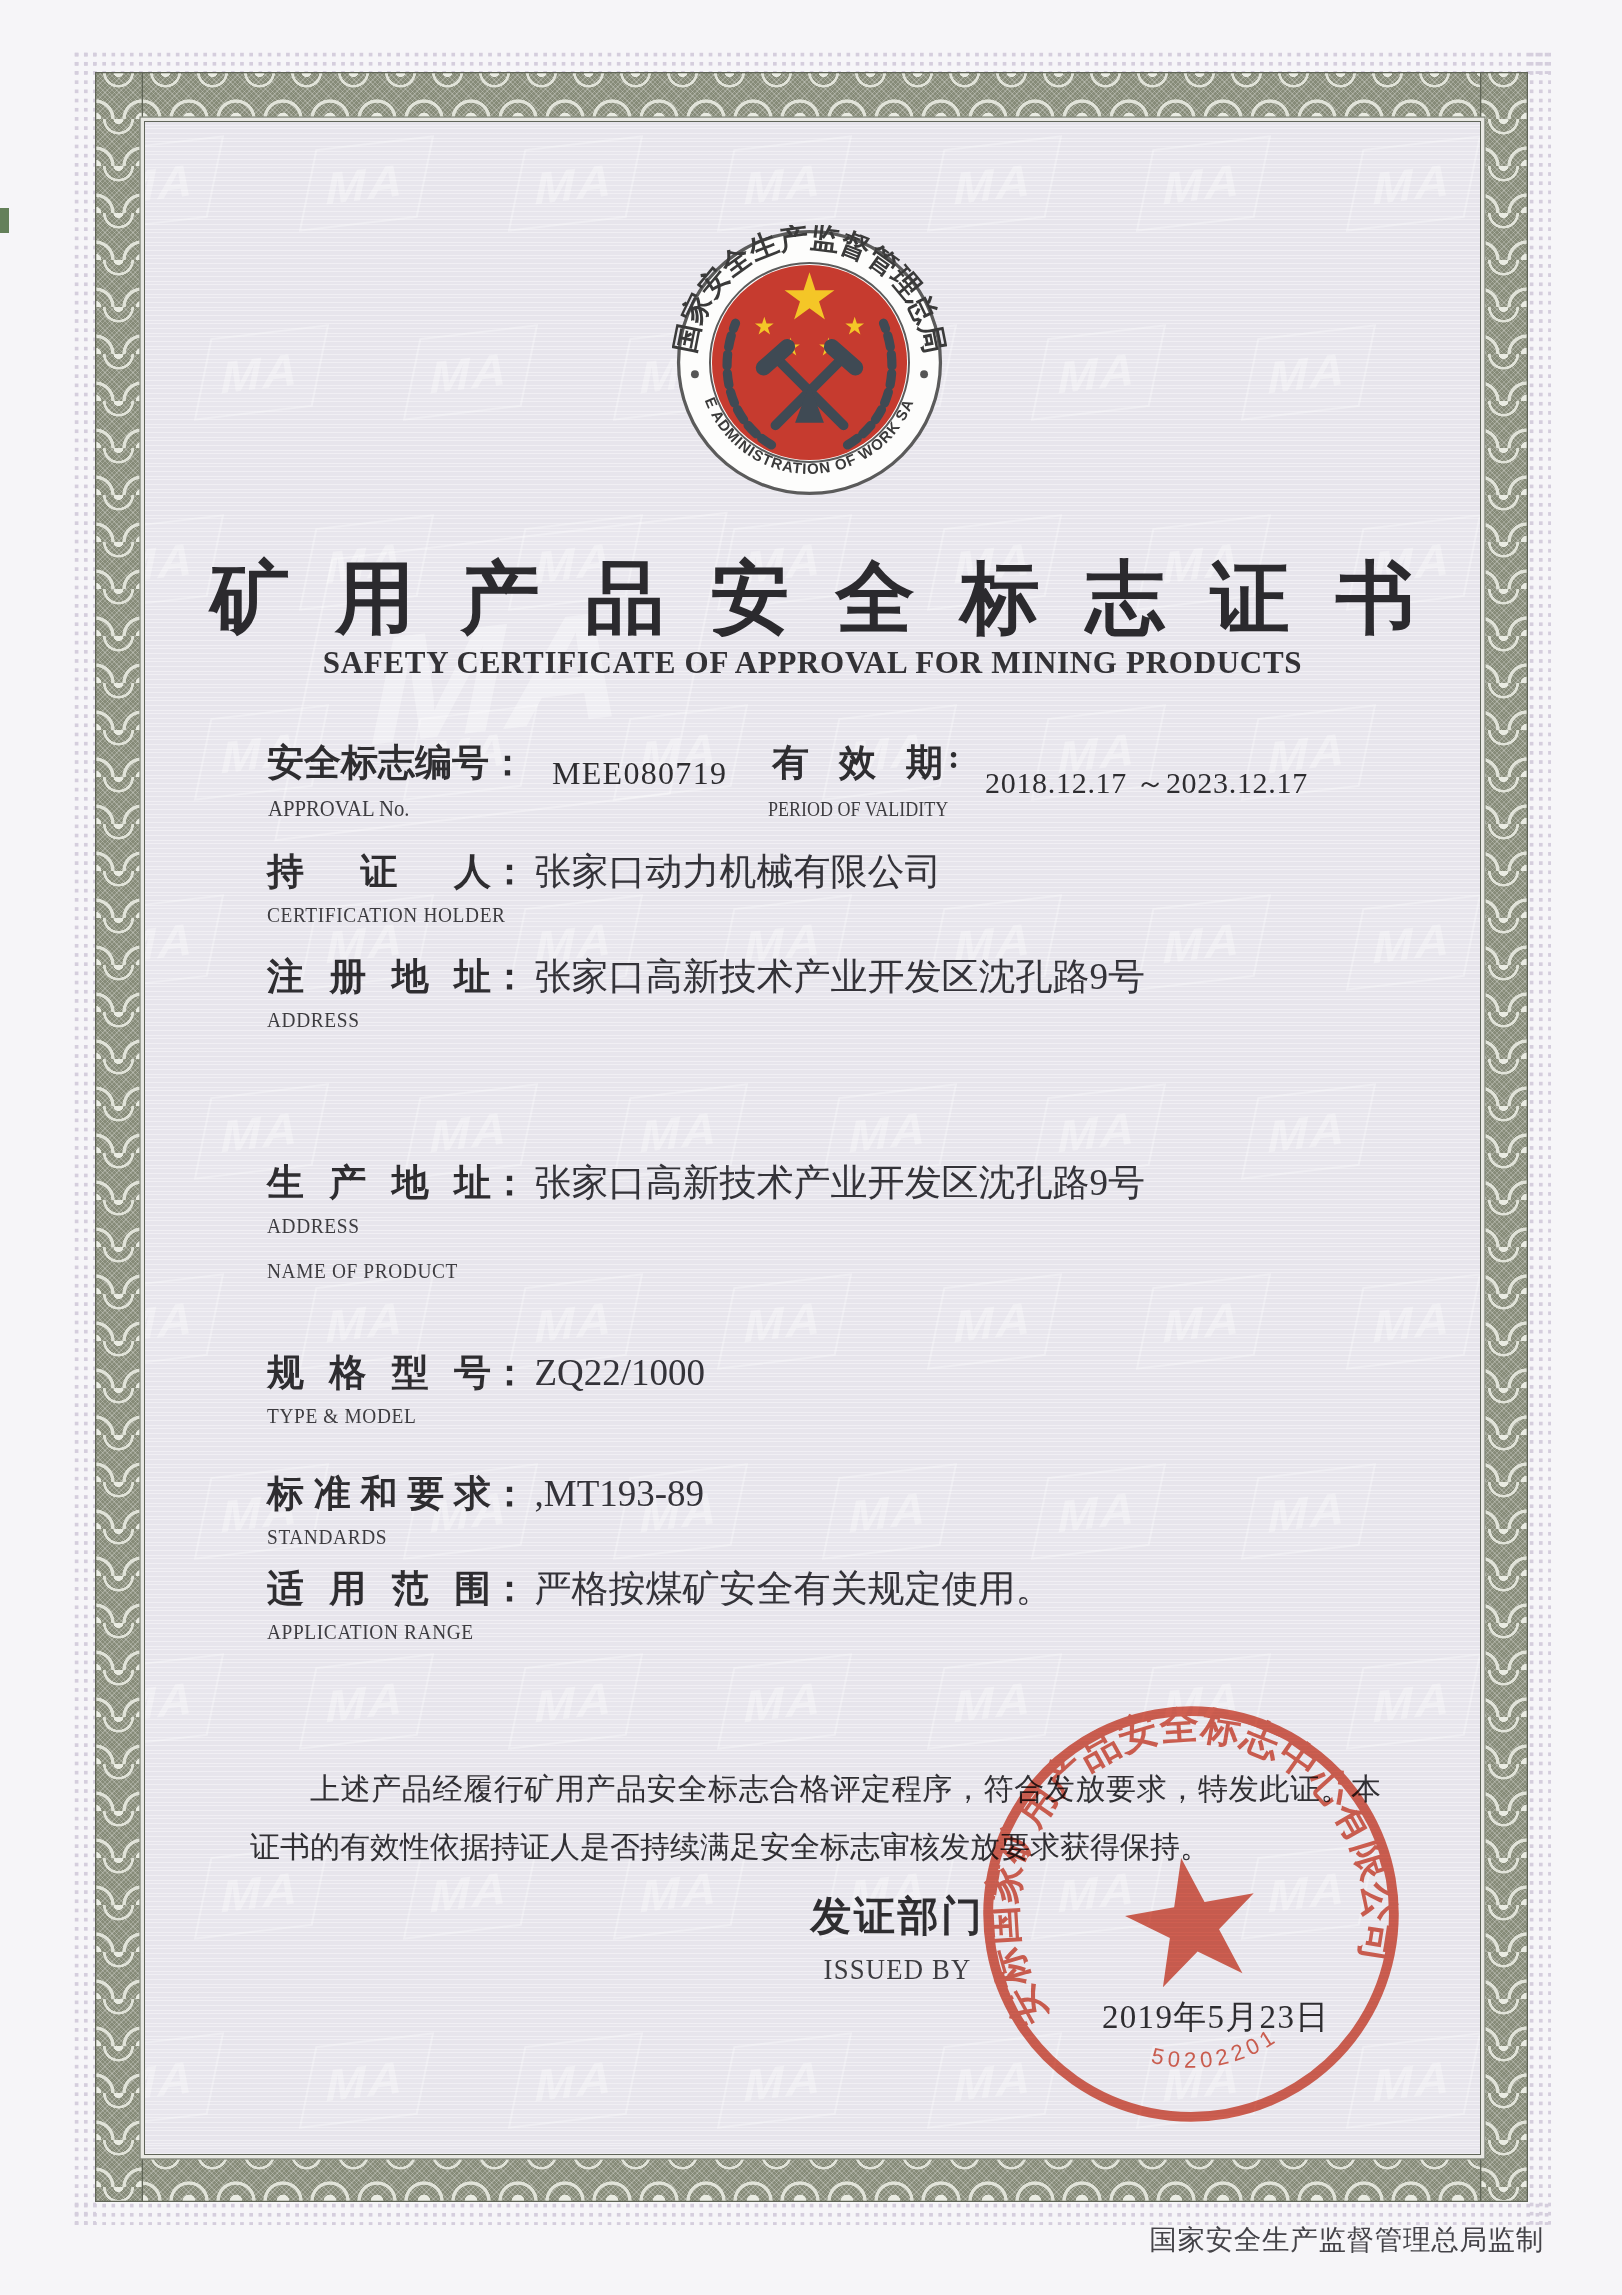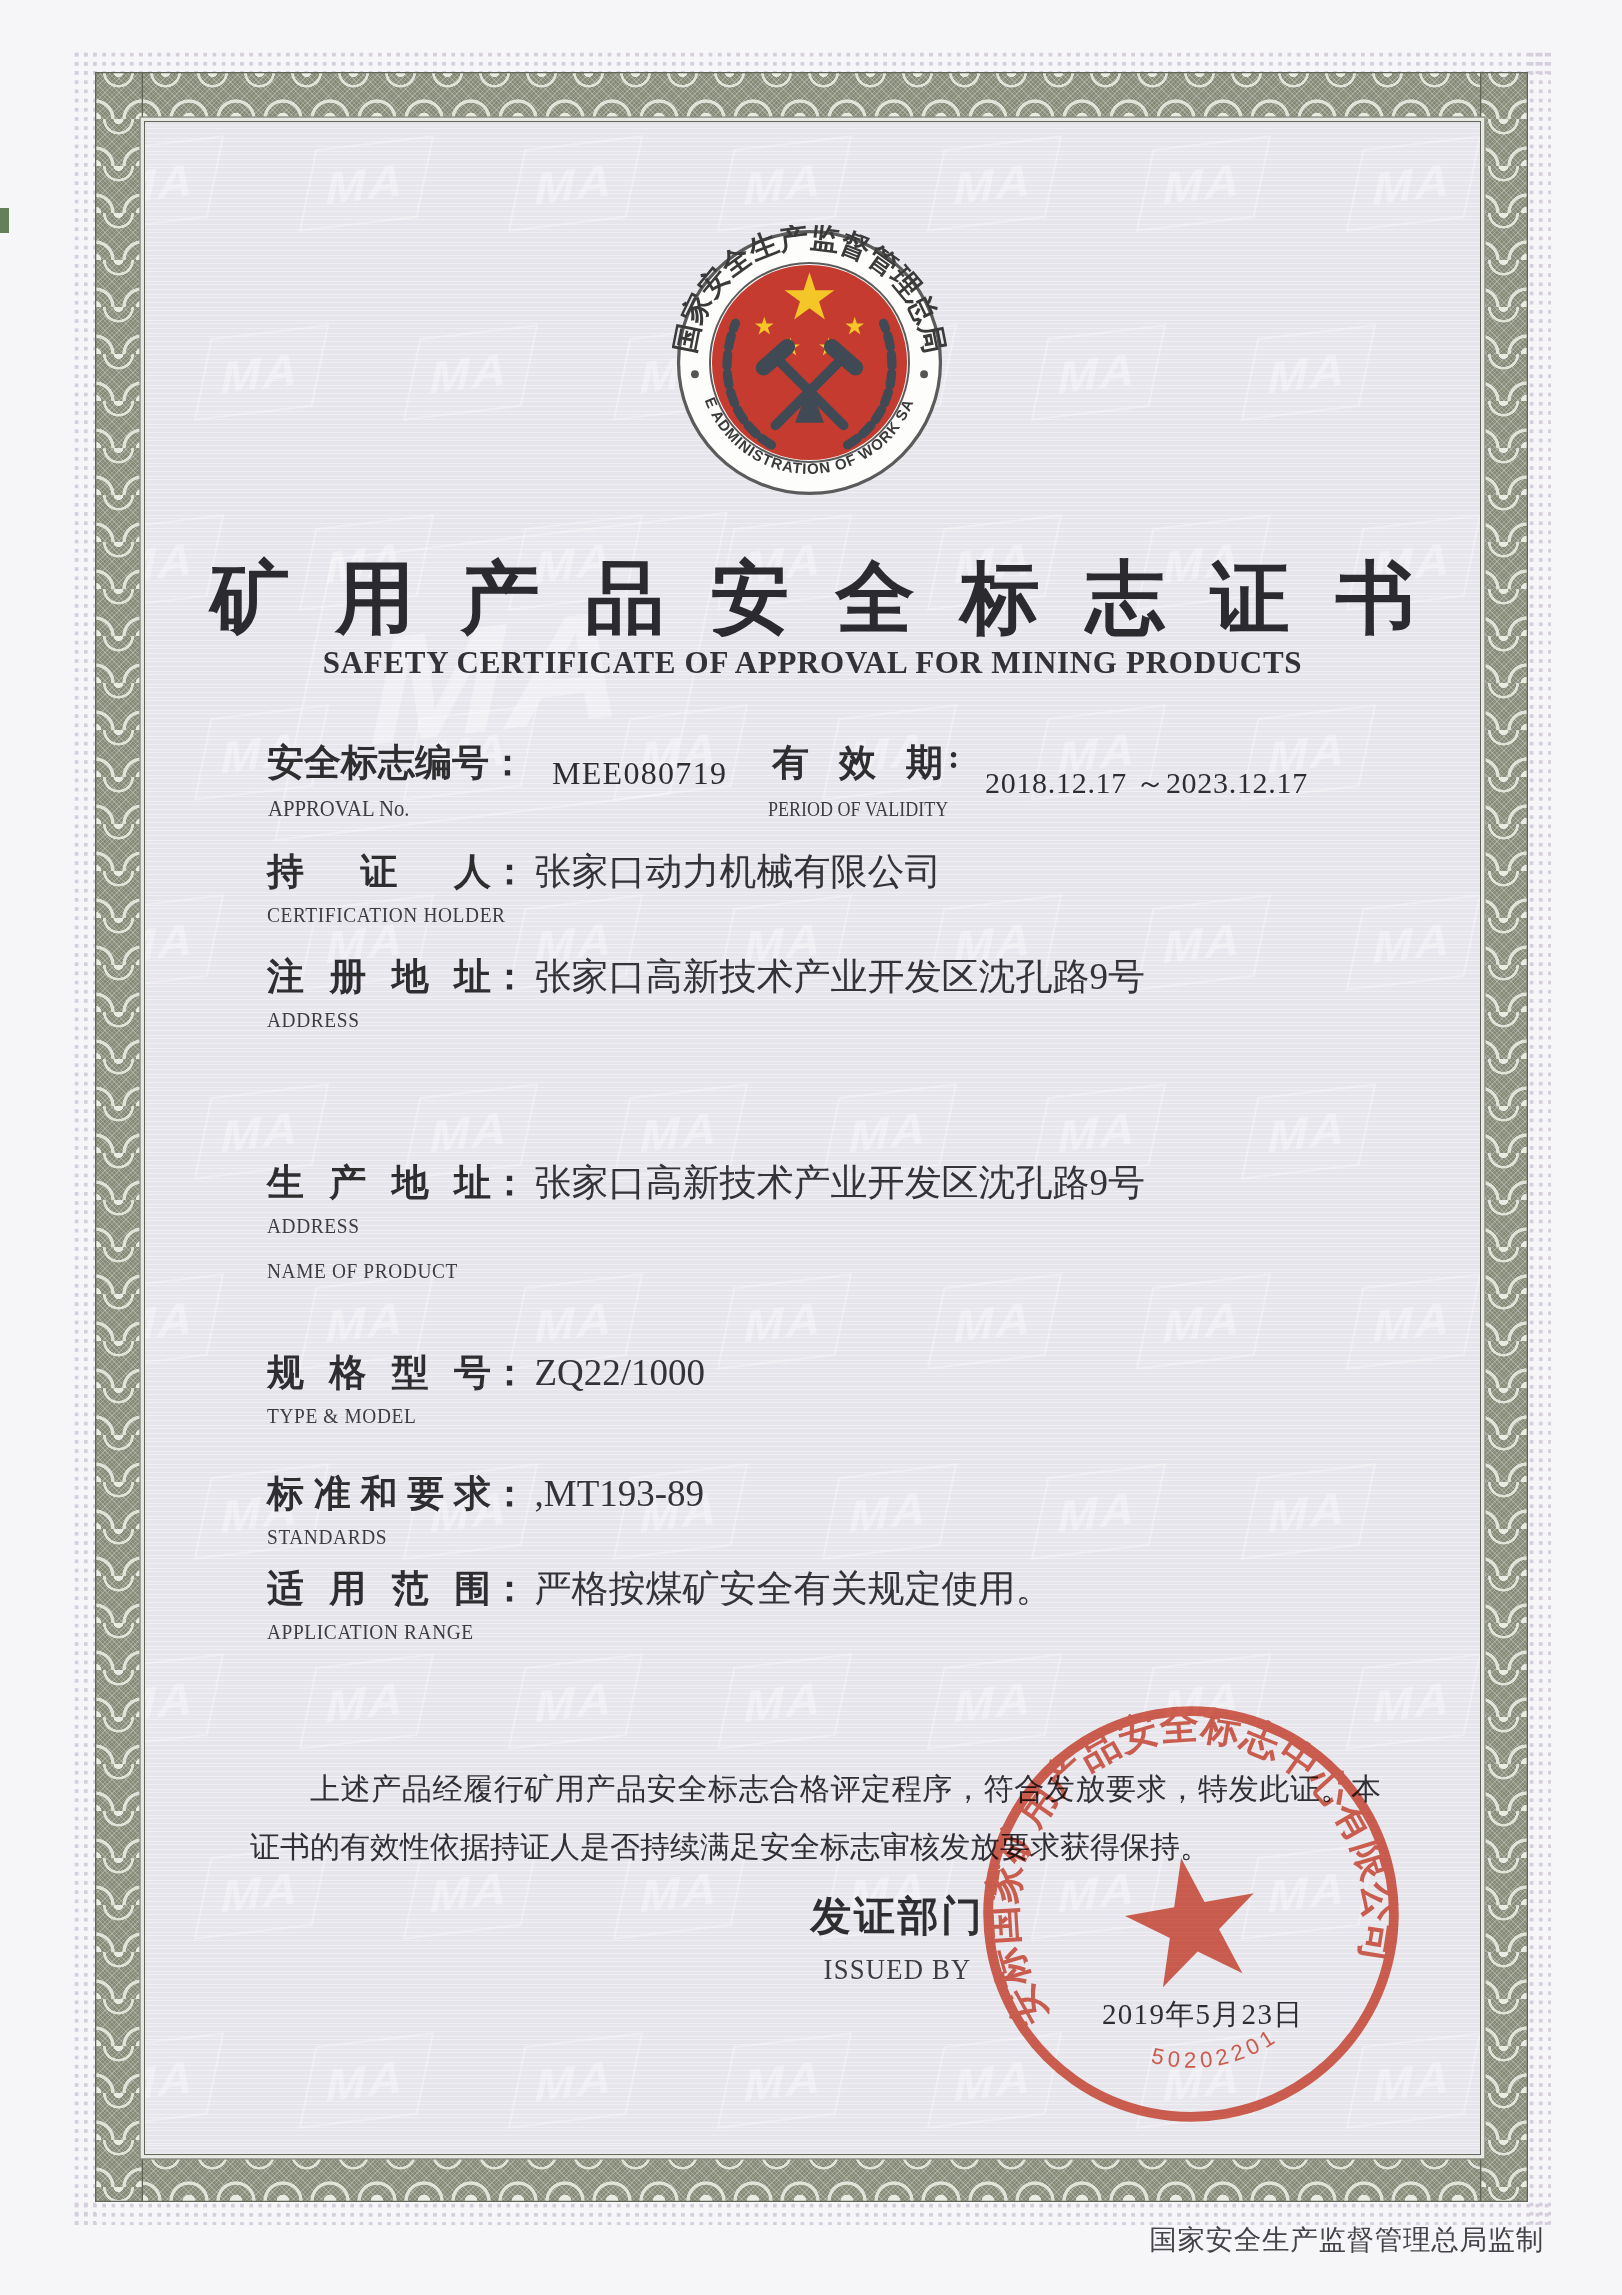--- a/index.html
+++ b/index.html
@@ -69,21 +69,21 @@
   .f-value{font-size:37px;margin-left:6.5px;color:#343339;}
   .f-en{margin-top:5.2px;font-size:22px;letter-spacing:0.7px;transform:scaleX(.88);transform-origin:left;color:#3d3c40;}
   
   .statement{left:105px;top:1638px;width:1131px;font-size:30px;line-height:58px;color:#302f33;}
   .statement .ln1{text-indent:60px;text-align:justify;text-align-last:justify;white-space:nowrap;}
   .statement .ln2{text-align:left;white-space:nowrap;}
   
   .issuer{left:628px;top:1767px;width:249px;text-align:center;}
   .issuer .icn{font-size:41px;font-weight:600;letter-spacing:2.6px;white-space:nowrap;}
   .issuer .ien{margin-top:9.2px;font-size:29px;letter-spacing:1.3px;transform:scaleX(.92);color:#3d3c40;}
-  .issue-date{left:957px;top:1873px;font-size:29px;letter-spacing:1.3px;white-space:nowrap;}
+  .issue-date{left:957px;top:1873px;font-size:33px;letter-spacing:1.3px;white-space:nowrap;}
   
   .stamp{left:817px;top:1563px;width:458px;height:458px;z-index:3;mix-blend-mode:multiply;opacity:.88;}
   
   .footer-line{position:absolute;right:79px;top:2222px;font-size:27.5px;letter-spacing:0.7px;color:#444348;white-space:nowrap;}
 </style>
 </head>
 <body>
 
 <div class="lace t"></div>
 <div class="lace b"></div>

